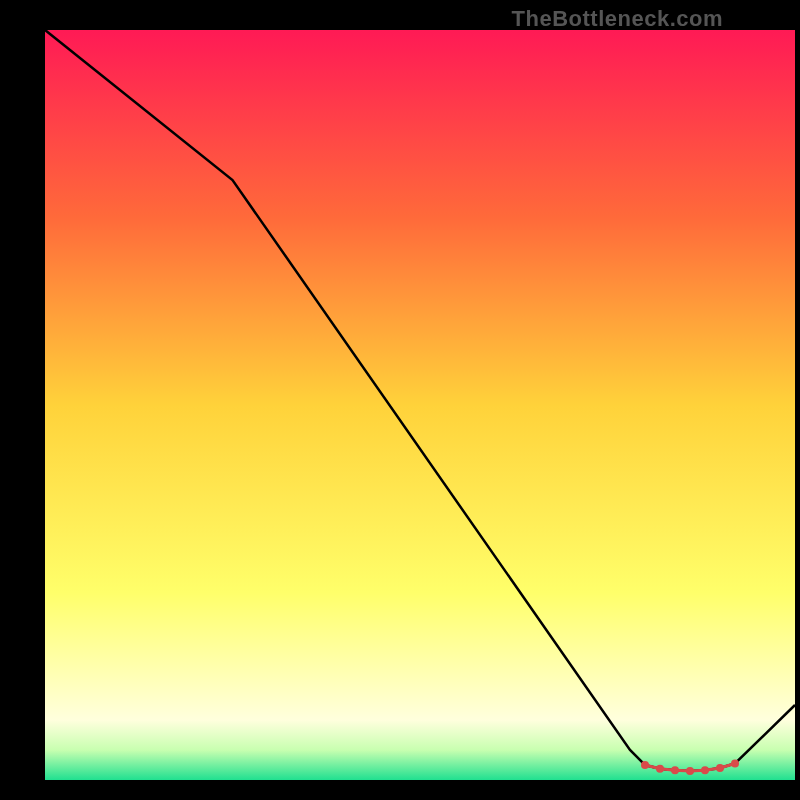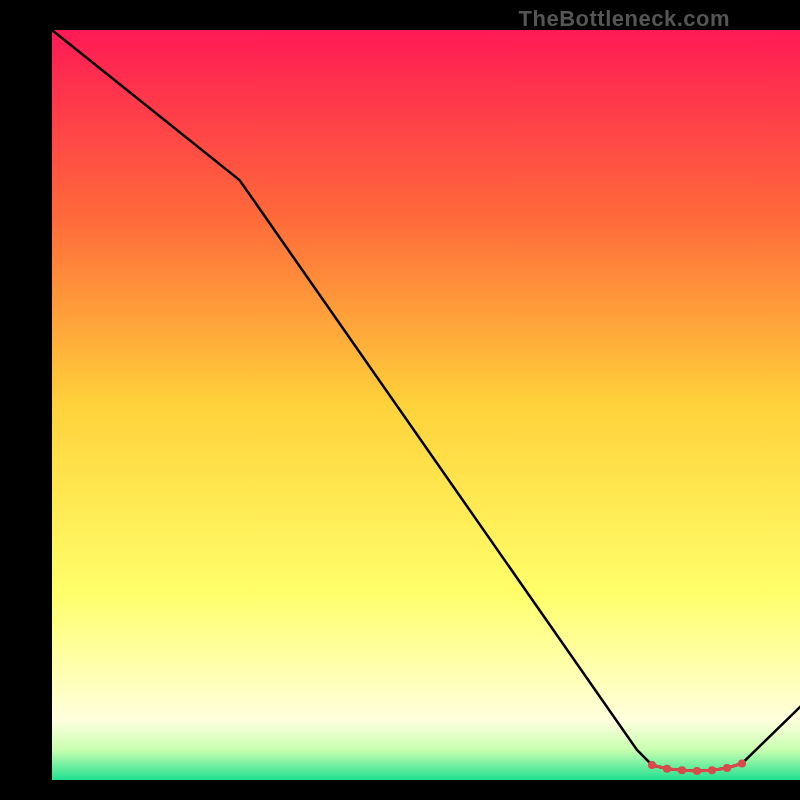--- a/index.html
+++ b/index.html
@@ -7,21 +7,21 @@
     padding: 0;
     width: 800px;
     height: 800px;
     background: #000;
     font-family: Arial, sans-serif;
     position: relative;
   }
   .chart-container {
     position: absolute;
     top: 0;
-    left: 12px;
+    left: 5px;
     width: 728px;
     height: 800px;
   }
   .watermark {
     position: absolute;
     top: 6px;
     right: 10px;
     color: #555;
     font-size: 22px;
     font-weight: bold;

